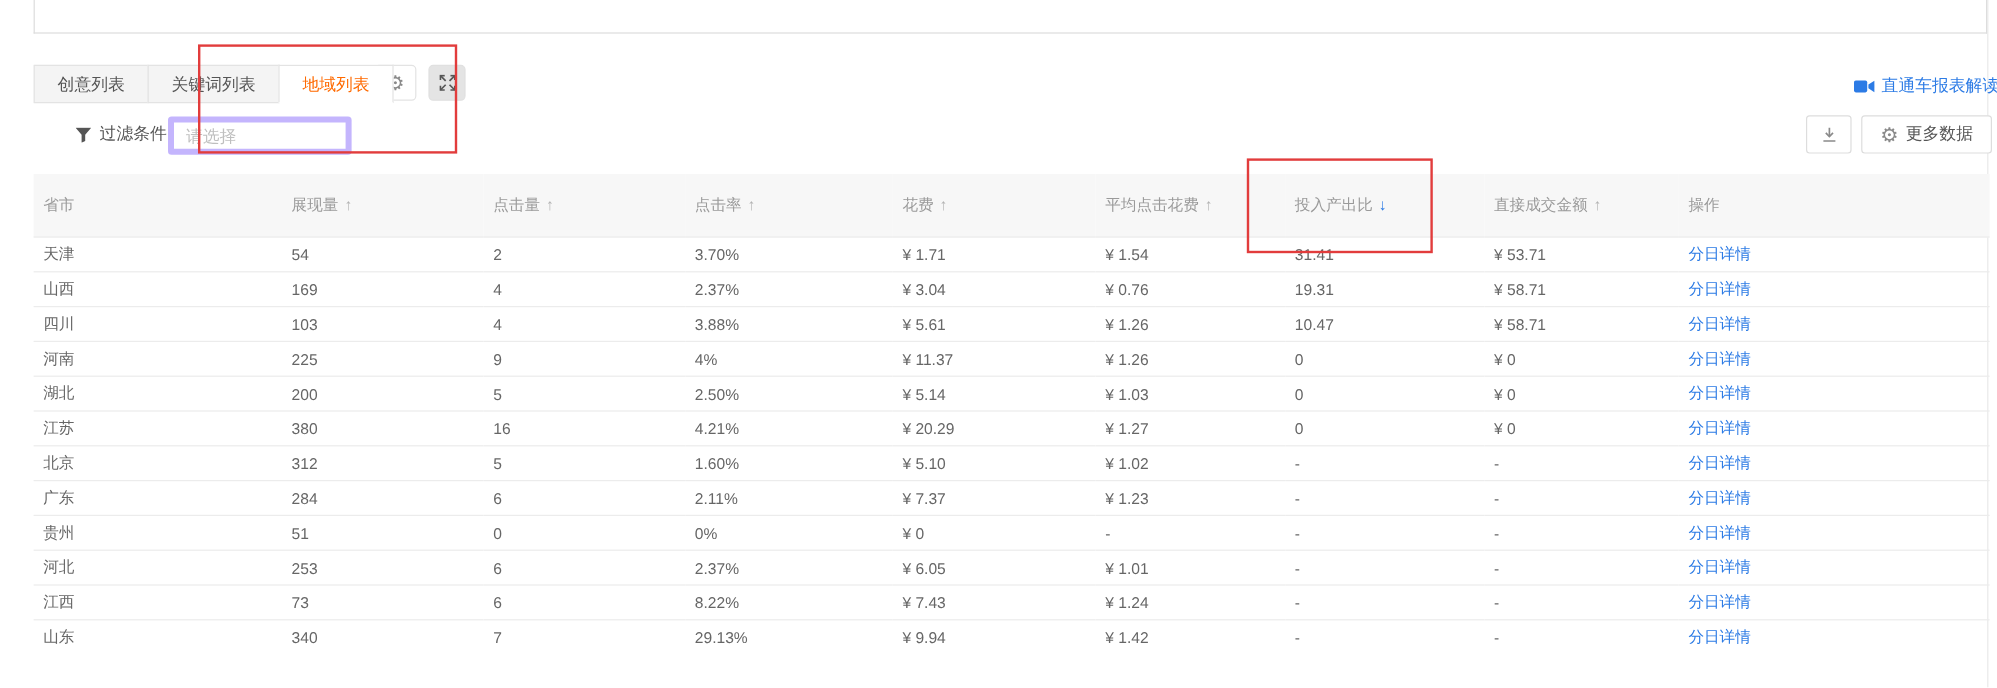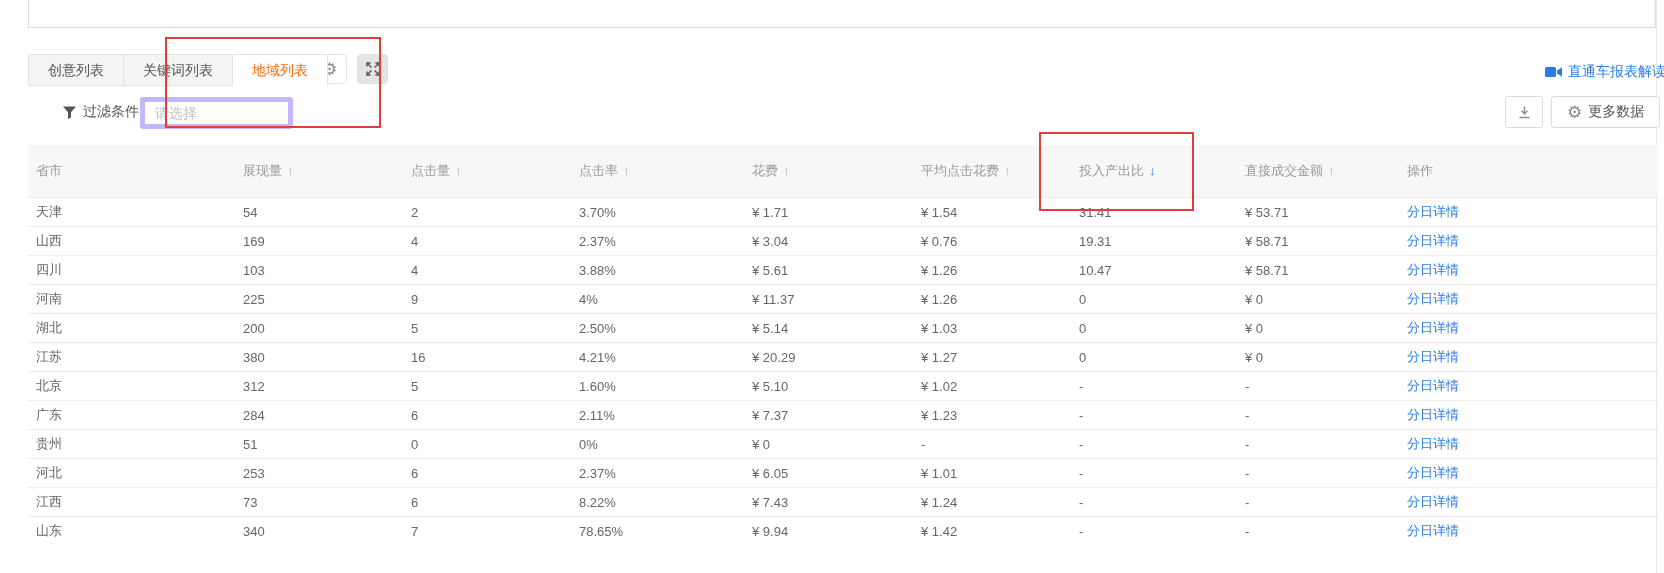--- a/index.html
+++ b/index.html
@@ -262,21 +262,21 @@
         <td>¥ 7.43</td>
         <td>¥ 1.24</td>
         <td>-</td>
         <td>-</td>
         <td><span class="action-link">分日详情</span></td>
       </tr>
       <tr>
         <td>山东</td>
         <td>340</td>
         <td>7</td>
-        <td>78.65%</td>
+        <td>29.13%</td>
         <td>¥ 9.94</td>
         <td>¥ 1.42</td>
         <td>-</td>
         <td>-</td>
         <td><span class="action-link">分日详情</span></td>
       </tr>
     </tbody>
 </table>
 
 <div class="annotation anno-tabs"></div>

